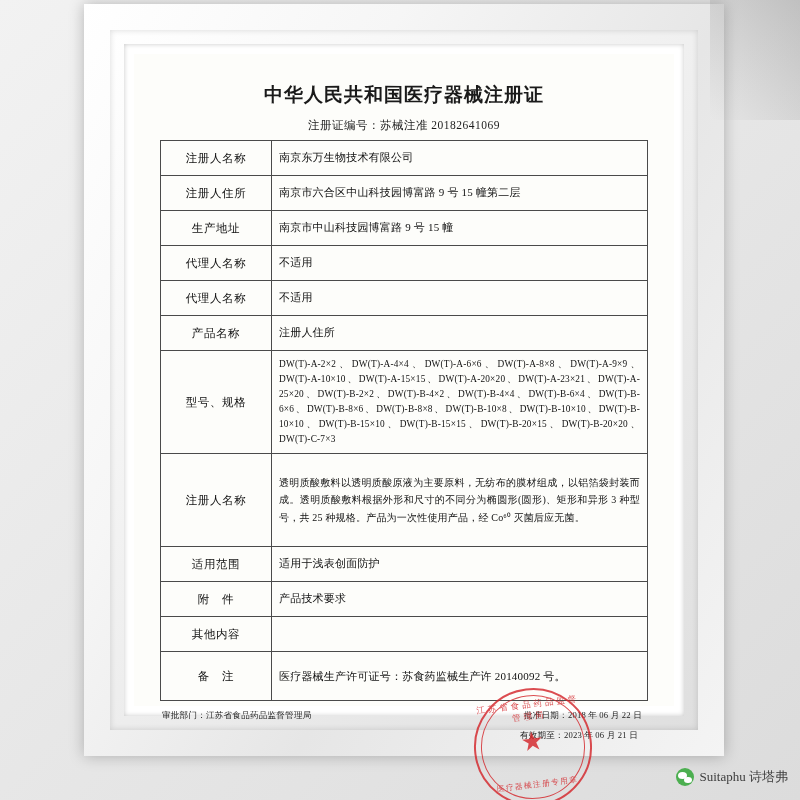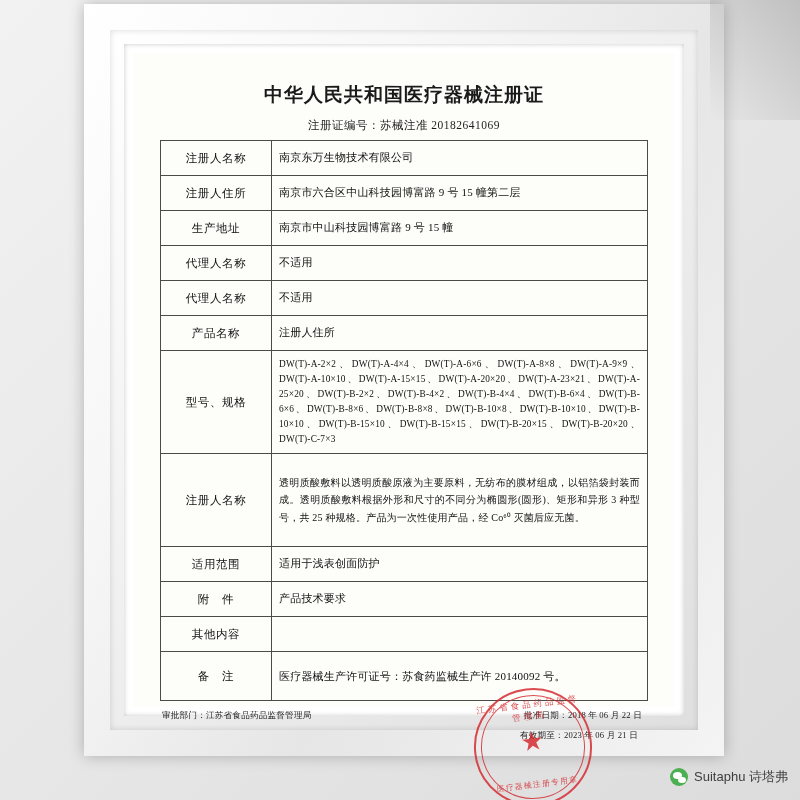--- a/index.html
+++ b/index.html
@@ -205,21 +205,21 @@
 
   
   .wechat {
     position: absolute;
     right: 12px;
     bottom: 14px;
     display: flex;
     align-items: center;
     gap: 6px;
     color: #3d3d3d;
-    font-family: Liberation Sans, sans-serif;
+    font-family: Liberation Serif, serif;
     font-size: 13px;
     padding-left: 37px;
   }
   .wechat .wx-icon {
     width: 18px;
     height: 18px;
     border-radius: 50%;
     background: #4caf50;
     position: relative;
     flex: 0 0 auto;

